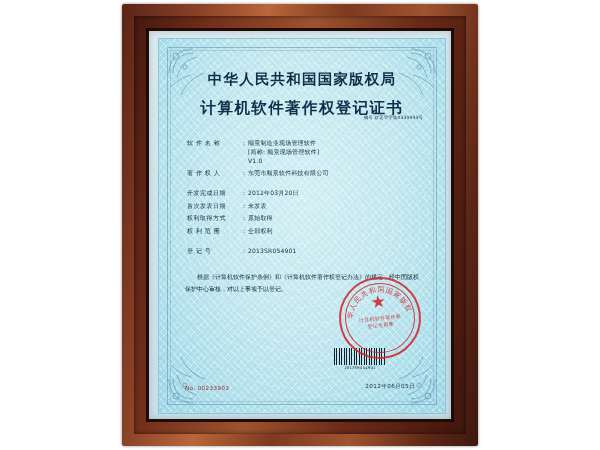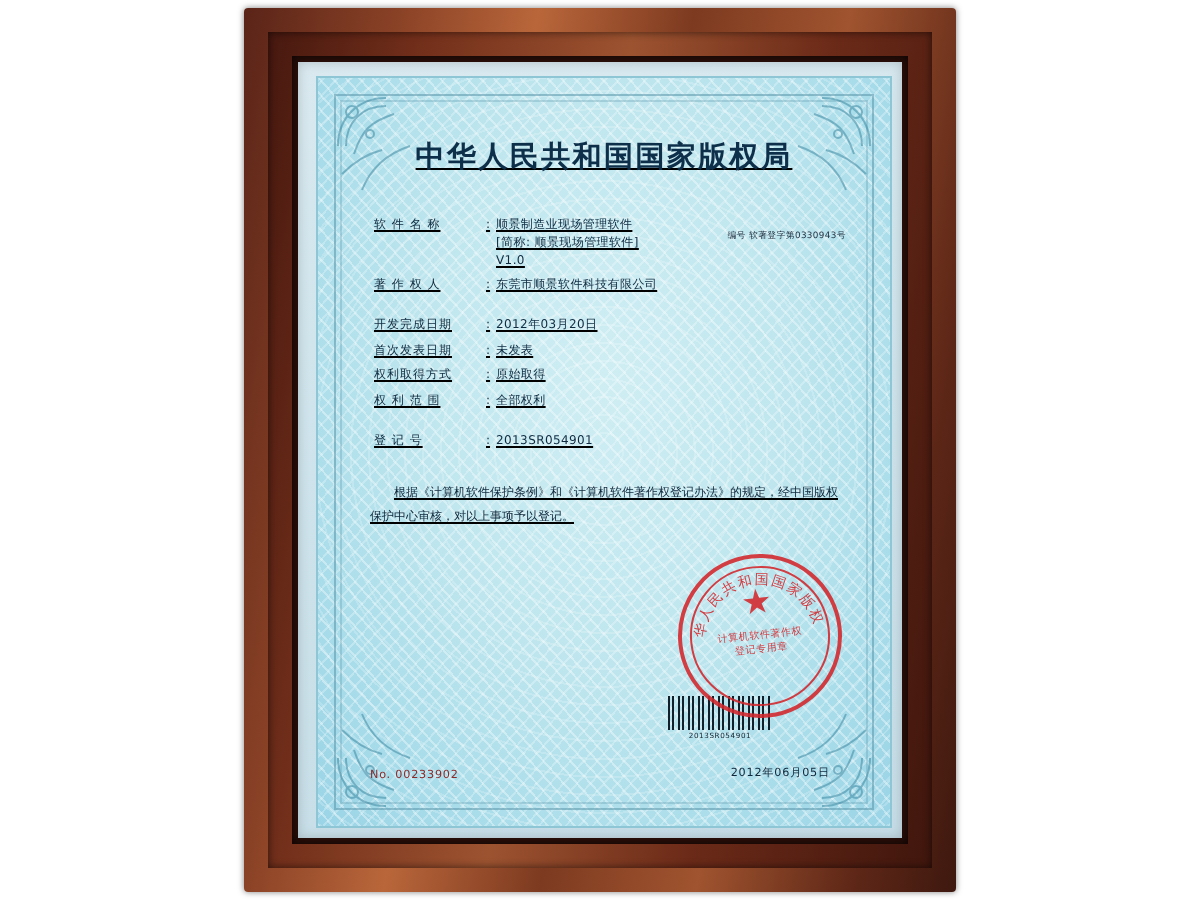--- a/index.html
+++ b/index.html
@@ -99,21 +99,20 @@
   .corner svg { width: 100%; height: 100%; display: block; }
   .corner.tl { left: 8px; top: 8px; }
   .corner.tr { right: 8px; top: 8px; transform: scaleX(-1); }
   .corner.bl { left: 8px; bottom: 8px; transform: scaleY(-1); }
   .corner.br { right: 8px; bottom: 8px; transform: scale(-1,-1); }
 
   .cert-content {
     position: absolute;
     inset: 0;
     padding: 0;
-    text-decoration: underline;
   }
 
   .title-block { text-align: center; margin-top: 30px; }
   .title-main {
     font-family: "DejaVu Sans", sans-serif;
     font-size: 14.5px;
     font-weight: bold;
     color: #0e2f4a;
     letter-spacing: 1.2px;
     line-height: 1.4;
@@ -323,20 +322,21 @@
         <circle cx="9" cy="9" r="3"></circle>
         <circle cx="18" cy="20" r="2"></circle>
       </g>
         </svg>
     </div>
 
     <div class="cert-content">
 
       <div class="title-block">
         <div class="title-main">中华人民共和国国家版权局</div>
+        <div class="title-sub">计算机软件著作权登记证书</div>
       </div>
 
       <div class="cert-no-top">编号 软著登字第0330943号</div>
 
       <div class="fields">
 
         <div class="field-row">
           <span class="field-label">软 件 名 称</span>
           <span class="field-colon">:</span>
           <span class="field-value">

